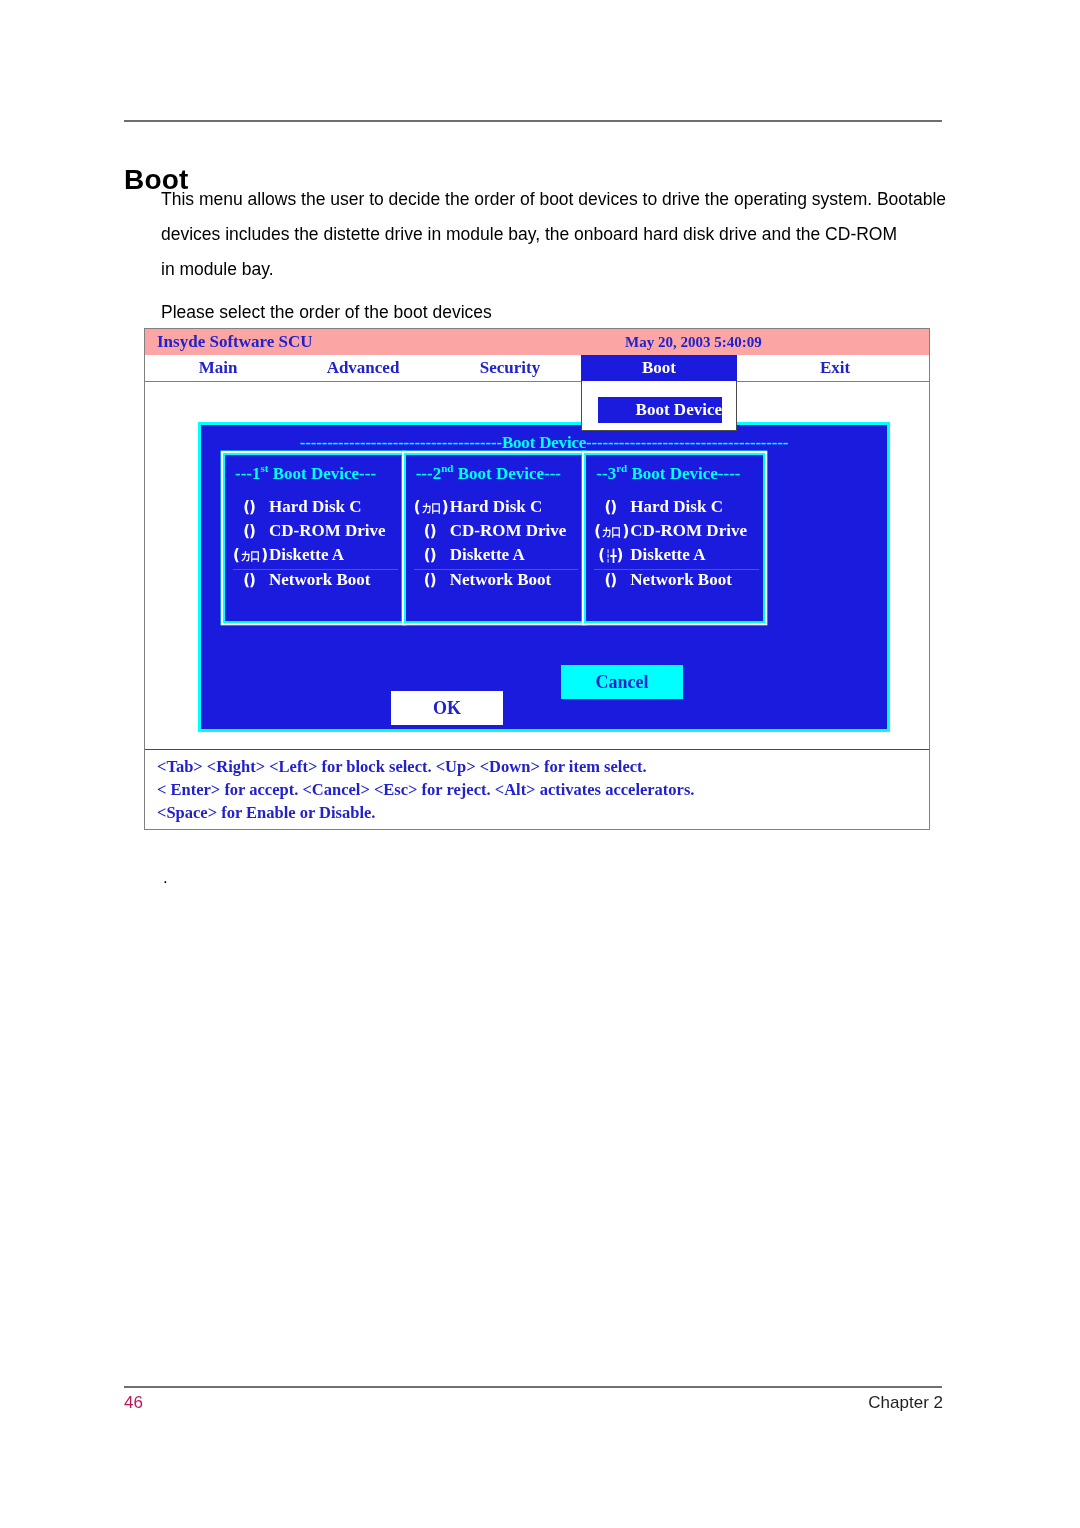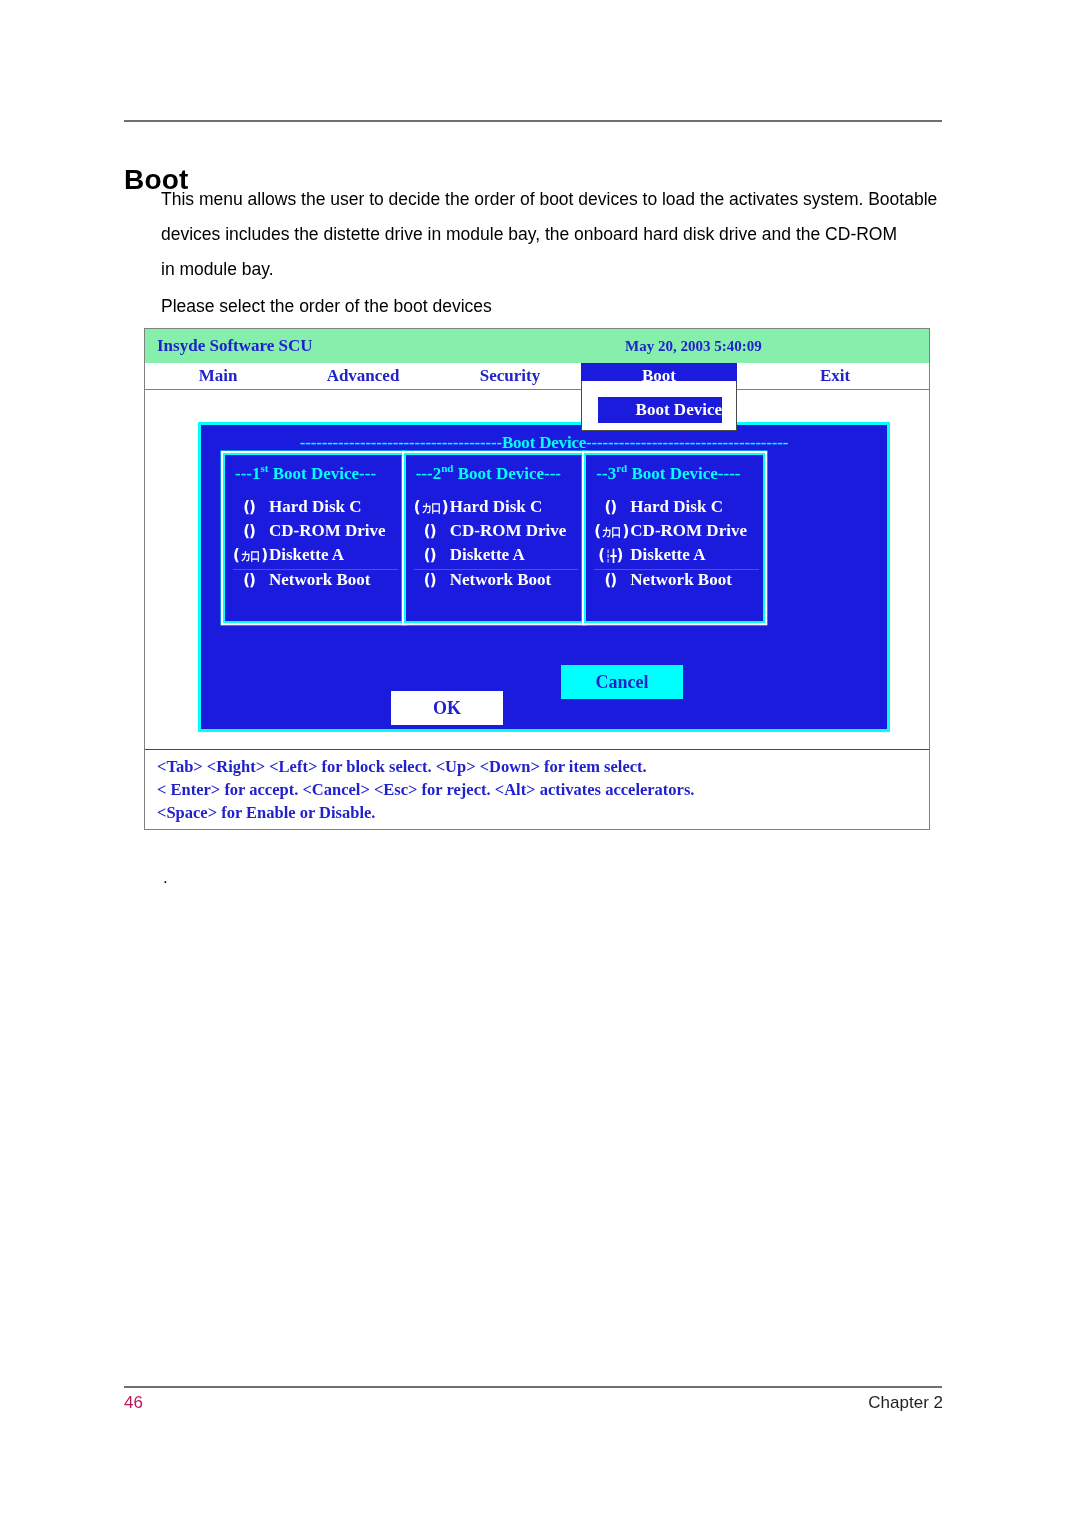--- a/index.html
+++ b/index.html
@@ -68,21 +68,21 @@
     top: 182px;
     width: 760px;
   }
   .body-line {
     font-size: 17.5px;
     color: #000000;
     line-height: 35px;
     white-space: nowrap;
   }
   .body-line.gap {
-    margin-top: 2px;
+    margin-top: 8px;
   }
   .stray-dot {
     position: absolute;
     left: 163px;
     top: 868px;
     font-size: 17px;
     color: #000000;
   }
 
   
@@ -92,22 +92,22 @@
     top: 328px;
     width: 786px;
     height: 502px;
     border: 1.5px solid #808080;
     background: #ffffff;
     box-sizing: border-box;
     font-family: "Liberation Serif", serif;
   }
   .bios-titlebar {
     position: relative;
-    height: 34px;
-    background: #86efac;
+    height: 26px;
+    background: #fca5a5;
     display: flex;
     align-items: center;
   }
   .bios-title-left {
     position: absolute;
     left: 12px;
     font-size: 17px;
     font-weight: bold;
     color: #2222cc;
   }
@@ -317,21 +317,21 @@
 </head>
 <body>
 
 <div class="page">
 
   <div class="rule-top"></div>
 
   <h1 class="doc-title">Boot</h1>
 
   <div class="body-block">
-    <div class="body-line">This menu allows the user to decide the order of boot devices to load the activates system. Bootable</div>
+    <div class="body-line">This menu allows the user to decide the order of boot devices to drive the operating system. Bootable</div>
     <div class="body-line">devices includes the distette drive in module bay, the onboard hard disk drive and the CD-ROM</div>
     <div class="body-line">in module bay.</div>
     <div class="body-line gap">Please select the order of the boot devices</div>
   </div>
 
   <div class="bios-screen">
 
     <div class="bios-titlebar">
       <span class="bios-title-left">Insyde Software SCU</span>
       <span class="bios-title-right">May 20, 2003 5:40:09</span>

